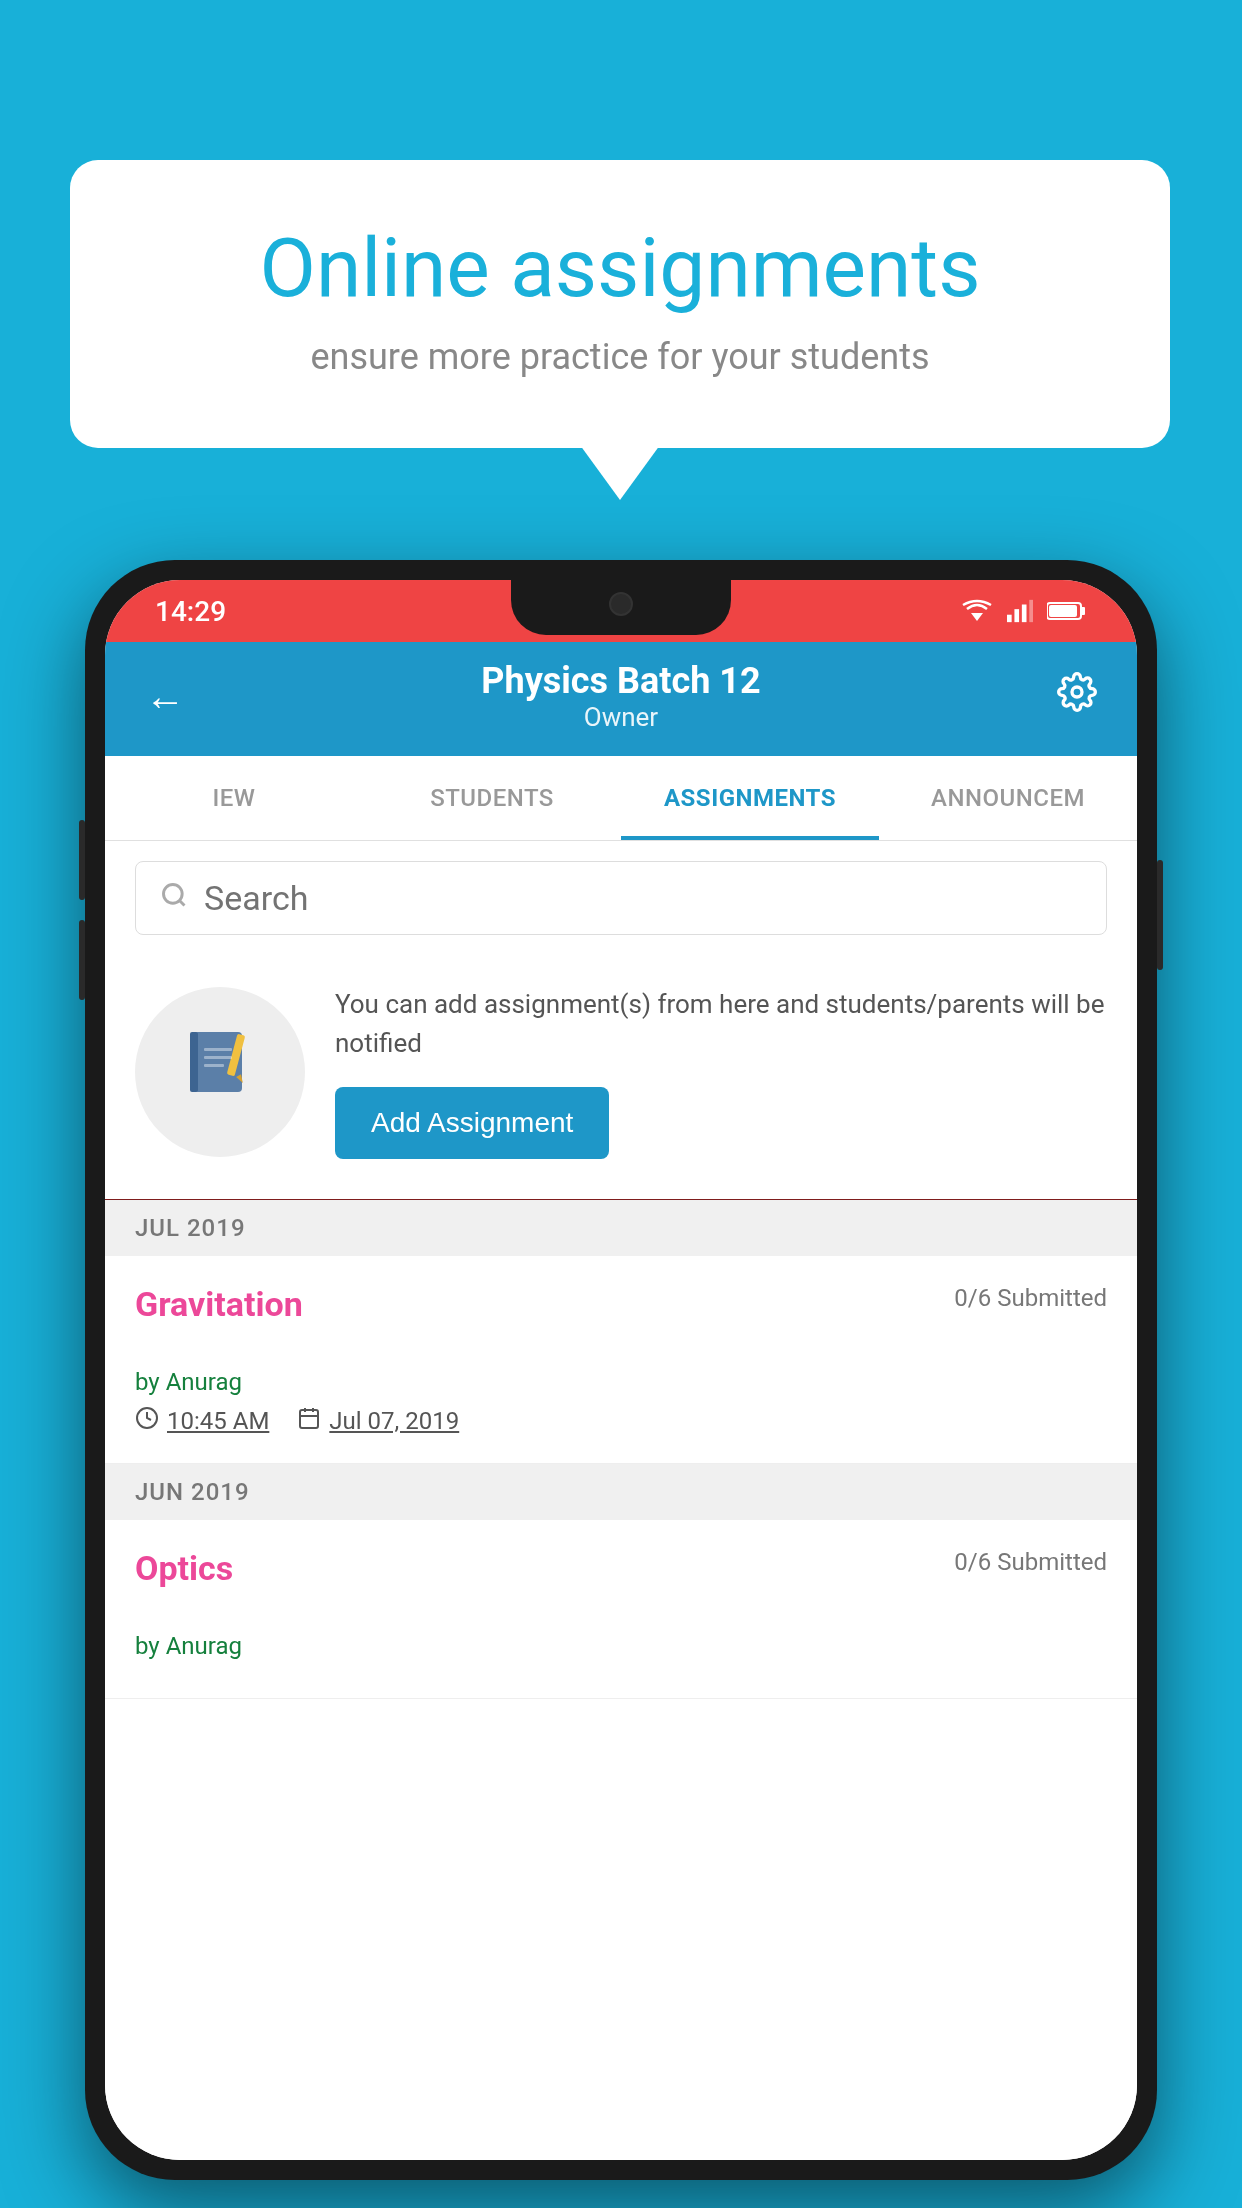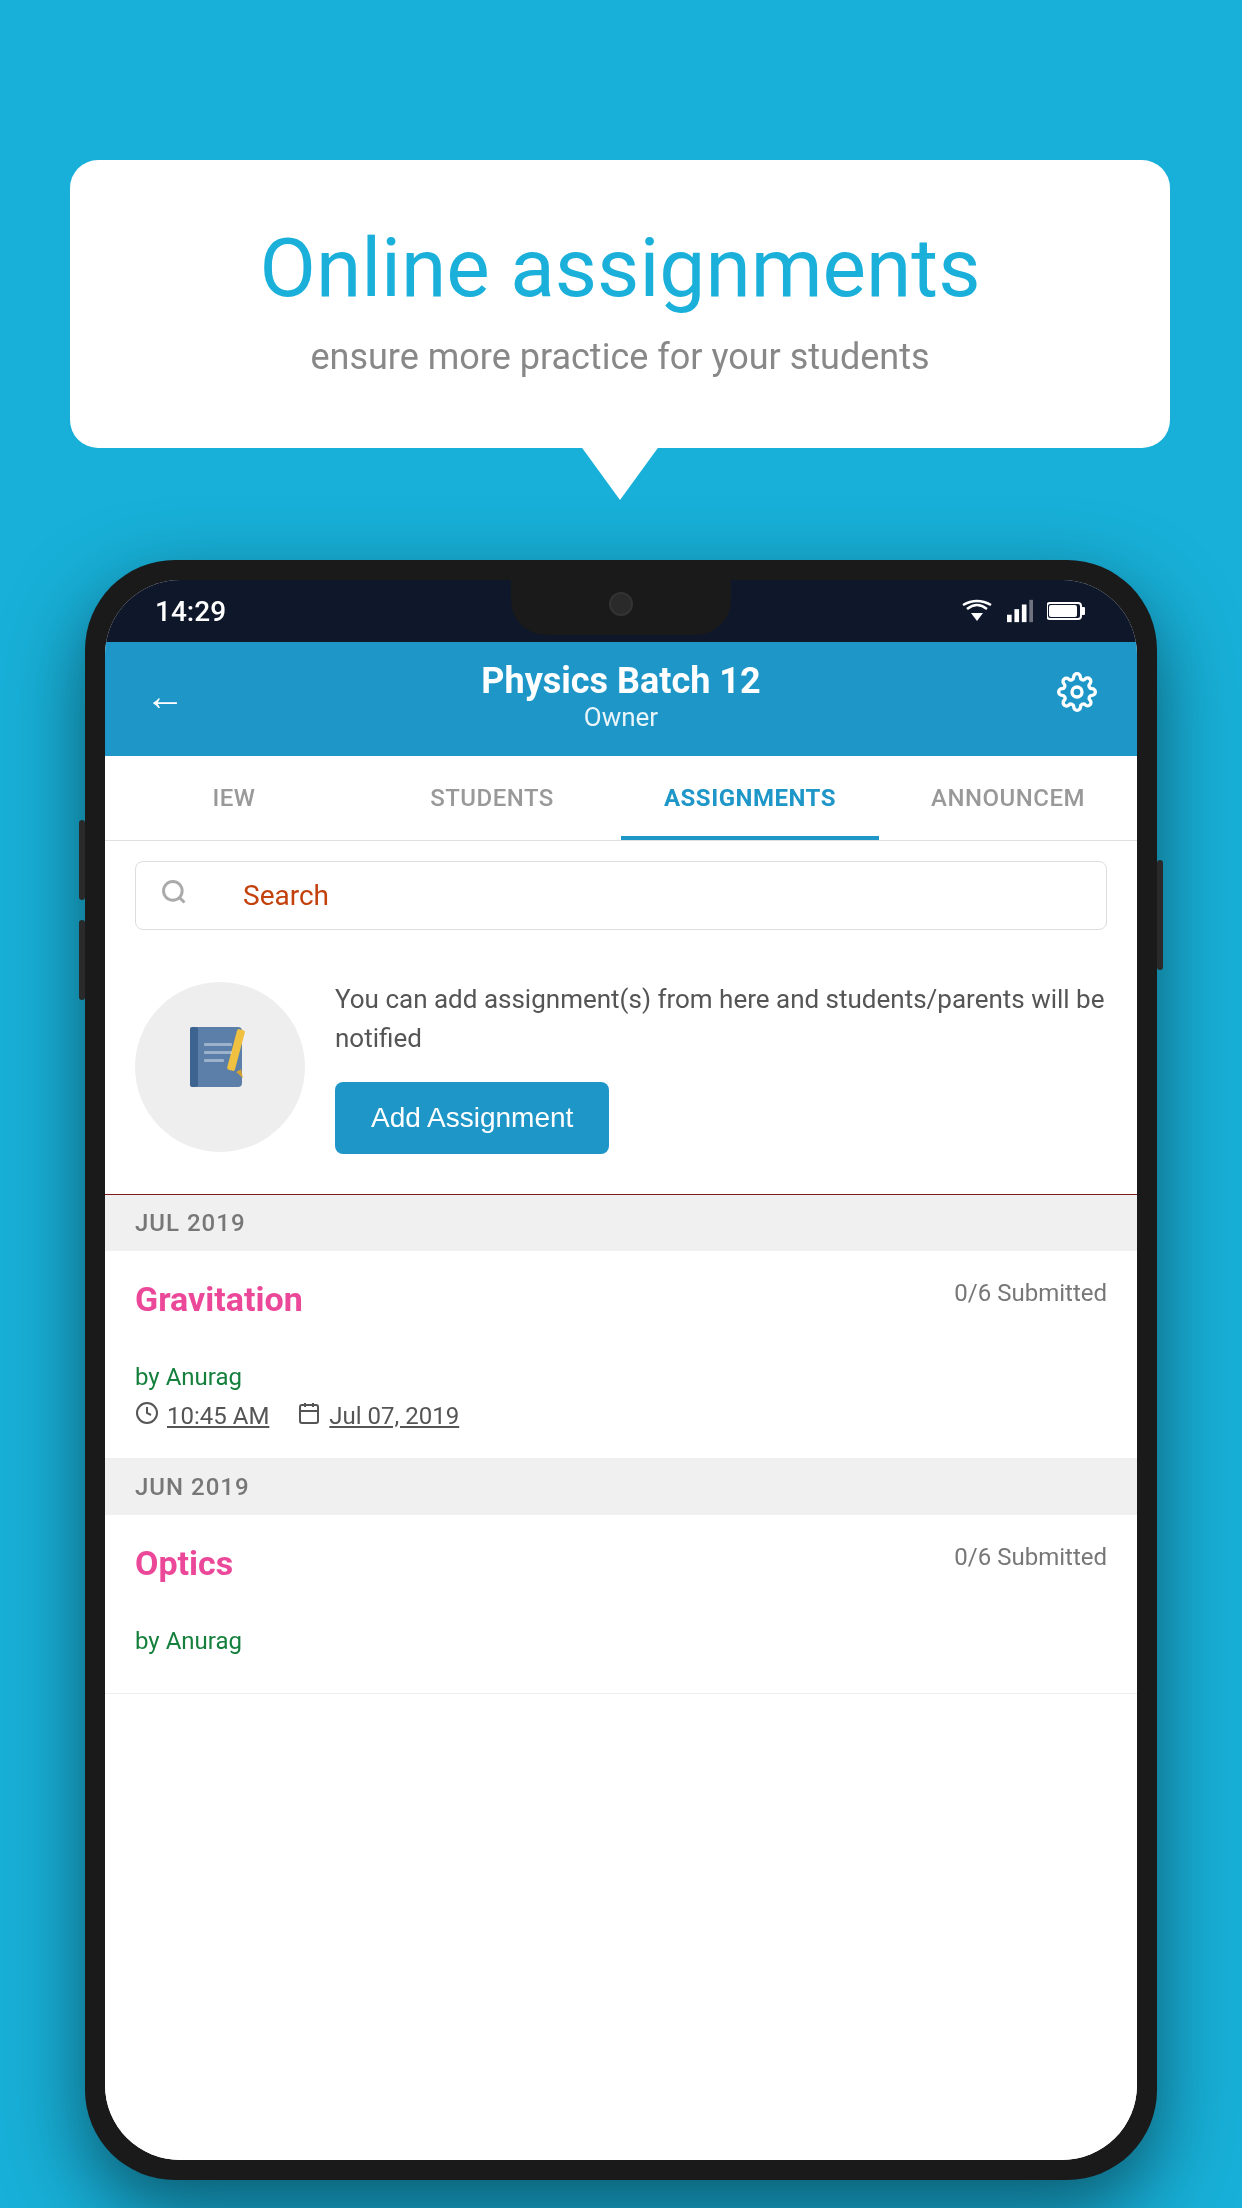--- a/index.html
+++ b/index.html
@@ -105,21 +105,21 @@
       height: 100%;
       background: #f5f5f5;
       border-radius: 75px;
       overflow: hidden;
       display: flex;
       flex-direction: column;
     }
 
     
     .status-bar {
-      background: #0f172a;
+      background: #ef4444;
       height: 62px;
       display: flex;
       align-items: center;
       justify-content: space-between;
       padding: 0 50px;
       flex-shrink: 0;
     }
 
     .status-time {
       color: white;
@@ -238,23 +238,22 @@
       background: white;
     }
 
     .search-icon-span {
       color: #aaa;
       font-size: 30px;
       margin-right: 16px;
     }
 
     .search-placeholder {
-      color: #c2410c;
-      font-size: 28px;
-      margin-left: 39px;
+      color: #737373;
+      font-size: 34px;
     }
 
     
     .promo-card {
       background: white;
       padding: 30px 30px 40px 30px;
       display: flex;
       align-items: center;
       gap: 30px;
       border-bottom: 1px solid #7f1d1d;

